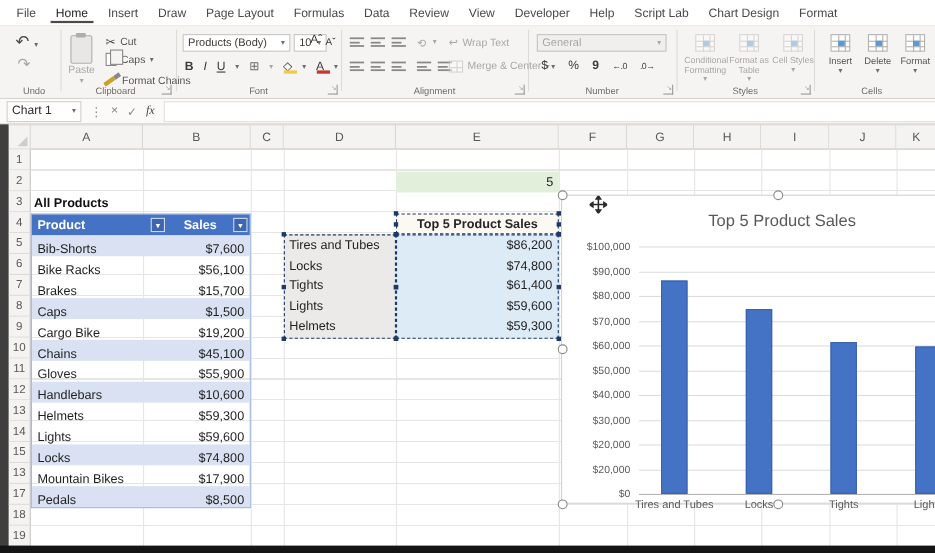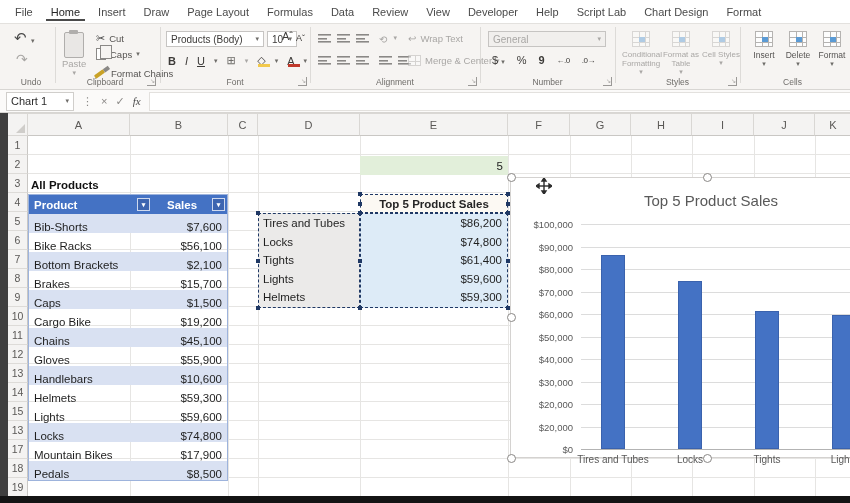--- a/index.html
+++ b/index.html
@@ -339,24 +339,20 @@
       <span class="filterbtn">▾</span>
     </div>
     <div id="ptable-rows">
         <div class="prow band">
           <div class="pcell-name">Bib-Shorts</div>
           <div class="pcell-val">$7,600</div>
         </div>
         <div class="prow">
           <div class="pcell-name">Bike Racks</div>
           <div class="pcell-val">$56,100</div>
-        </div>
-        <div class="prow band">
-          <div class="pcell-name">Bottom Brackets</div>
-          <div class="pcell-val">$2,100</div>
         </div>
         <div class="prow">
           <div class="pcell-name">Brakes</div>
           <div class="pcell-val">$15,700</div>
         </div>
         <div class="prow band">
           <div class="pcell-name">Caps</div>
           <div class="pcell-val">$1,500</div>
         </div>
         <div class="prow">

